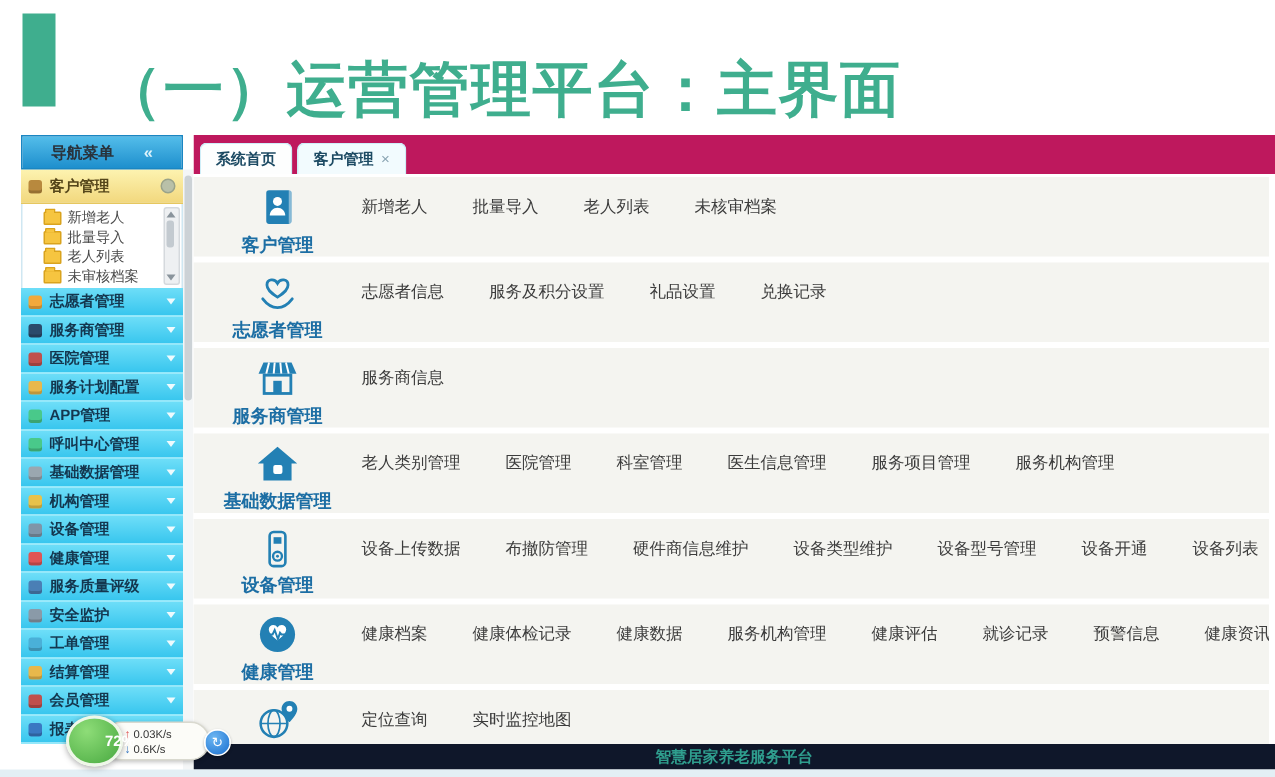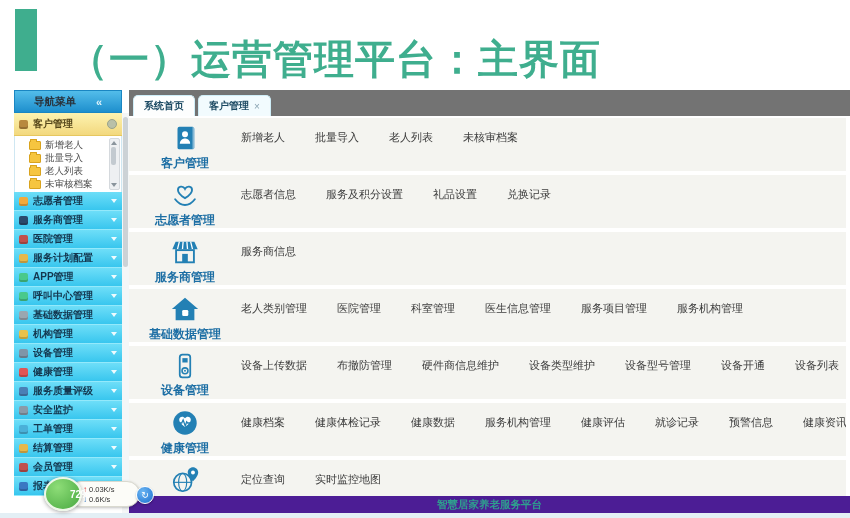--- a/index.html
+++ b/index.html
@@ -30,34 +30,34 @@
   .submenu-scroll .thumb{position:absolute;left:1px;top:8px;width:5px;height:18px;background:#c3cad0;border-radius:2px;}
   .nav-items{position:relative;}
   .nav-item{height:19px;box-sizing:border-box;background:linear-gradient(#6edef8,#38c6ee);border-bottom:1px solid #93e9fb;display:flex;align-items:center;padding:0 5px;font-size:10px;font-weight:bold;color:#14374f;cursor:pointer;}
   .nav-item .nav-label{white-space:nowrap;overflow:hidden;}
   .chev{margin-left:auto;width:0;height:0;border-left:3px solid transparent;border-right:3px solid transparent;border-top:4px solid rgba(255,255,255,.9);}
   .side-scroll{position:absolute;right:-7px;top:23px;bottom:0;width:7px;background:#f4f6f7;cursor:pointer;}
   .side-thumb{position:absolute;left:1px;top:4px;width:5px;height:150px;background:#ccd2d6;border-radius:3px;}
 
   
   .main{position:relative;flex:1;margin-left:7px;overflow:hidden;background:#fff;}
-  .tabbar{position:absolute;left:0;top:0;right:0;height:26px;background:#737373;display:flex;align-items:flex-end;padding-left:4px;box-sizing:border-box;gap:3px;}
+  .tabbar{position:absolute;left:0;top:0;right:0;height:26px;background:#be185d;display:flex;align-items:flex-end;padding-left:4px;box-sizing:border-box;gap:3px;}
   .tab{height:21px;box-sizing:border-box;background:#fdfefe;border:1px solid #cfeef8;border-bottom:none;border-radius:5px 5px 0 0;display:flex;align-items:center;padding:0 10px;font-size:10px;font-weight:bold;color:#1c4a63;cursor:pointer;}
   .tab.secondary{background:#f2fbfe;}
   .tab-close{margin-left:5px;color:#8aa4b2;font-size:10px;font-weight:normal;cursor:pointer;}
 
   .rows{position:absolute;left:0;top:26px;right:0;bottom:0;background:#fff;padding-top:2px;}
   .row{height:53px;margin:0 4px 4px 0;background:#f4f4f0;display:flex;overflow:hidden;}
   .mod{width:112px;flex:0 0 112px;display:flex;flex-direction:column;align-items:center;padding-top:5px;}
   .mod-icon{height:30px;display:flex;align-items:center;justify-content:center;}
   .mod-label{margin-top:2px;font-size:12px;font-weight:bold;color:#1c6ea4;white-space:nowrap;}
   .links{display:flex;align-items:flex-start;padding-top:12px;gap:30px;flex-wrap:nowrap;}
   .link{font-size:11px;color:#3c3c3c;white-space:nowrap;cursor:pointer;}
 
-  .footer{position:absolute;left:0;right:0;top:406px;height:17px;background:#4c1d95;z-index:6;display:flex;align-items:center;justify-content:center;font-size:10.5px;font-weight:bold;color:#2f9e8e;}
+  .footer{position:absolute;left:0;right:0;top:406px;height:17px;background:#0f172a;z-index:6;display:flex;align-items:center;justify-content:center;font-size:10.5px;font-weight:bold;color:#2f9e8e;}
   .bottom-strip{position:absolute;left:0;right:0;top:513px;height:5px;background:#e3eff5;z-index:7;}
 
   
   .widget{position:absolute;left:44px;top:476px;width:130px;height:38px;z-index:20;cursor:pointer;}
   .speed-pill{position:absolute;left:24px;top:5px;width:72px;height:26px;background:#fcfcf8;border:1px solid #d9d9cf;border-radius:13px;box-shadow:0 1px 3px rgba(0,0,0,.25);padding:2px 4px 2px 14px;box-sizing:border-box;}
   .speed-line{display:flex;align-items:center;height:10px;font-size:7.5px;color:#333;white-space:nowrap;}
   .arrow{font-size:8px;font-weight:bold;margin-right:2px;}
   .arrow.up{color:#e05555;}
   .arrow.down{color:#3a78c2;}
   .badge{position:absolute;left:92px;top:10px;width:16px;height:16px;border-radius:50%;background:radial-gradient(circle at 35% 30%,#6cb6f2,#1a6fd0);border:1px solid #fff;box-shadow:0 1px 2px rgba(0,0,0,.3);display:flex;align-items:center;justify-content:center;color:#fff;font-size:9px;}

